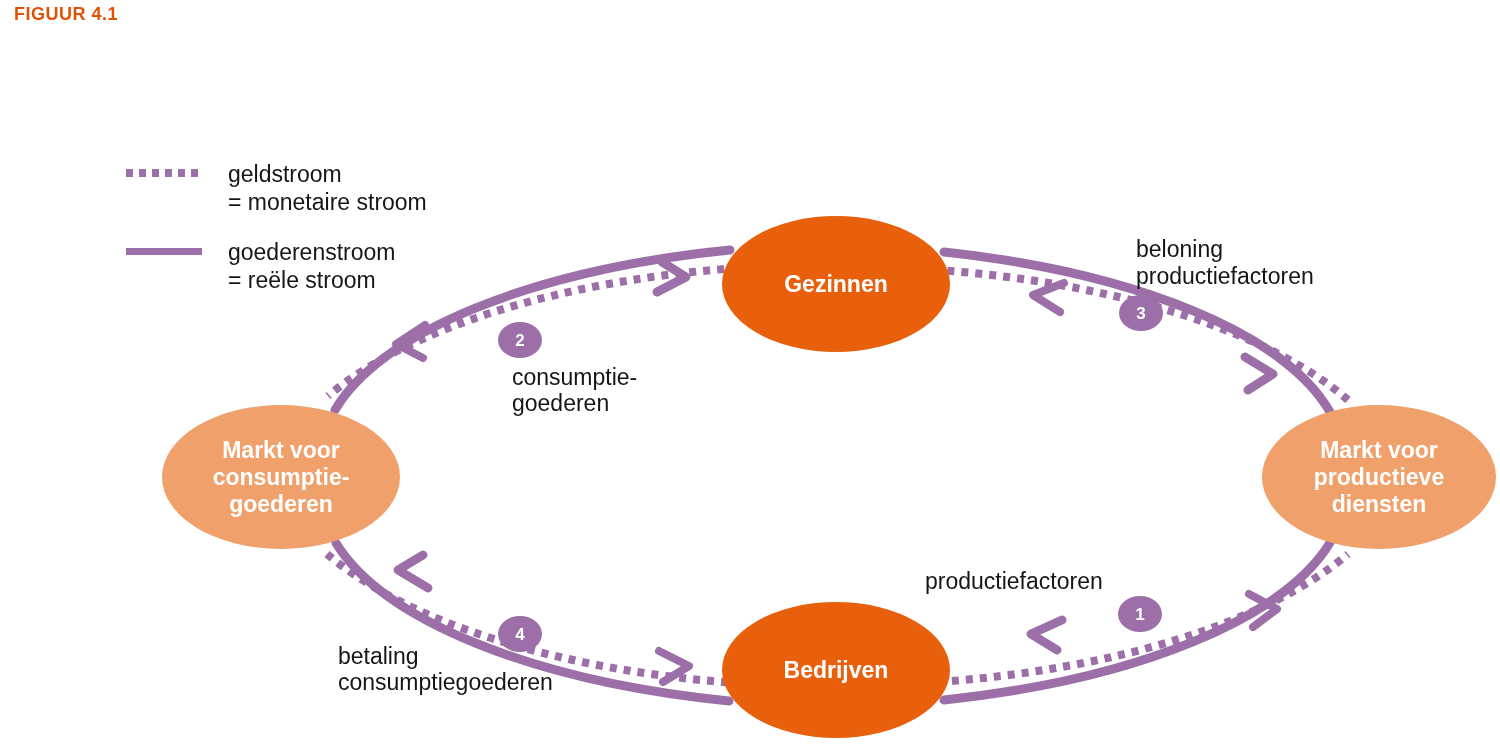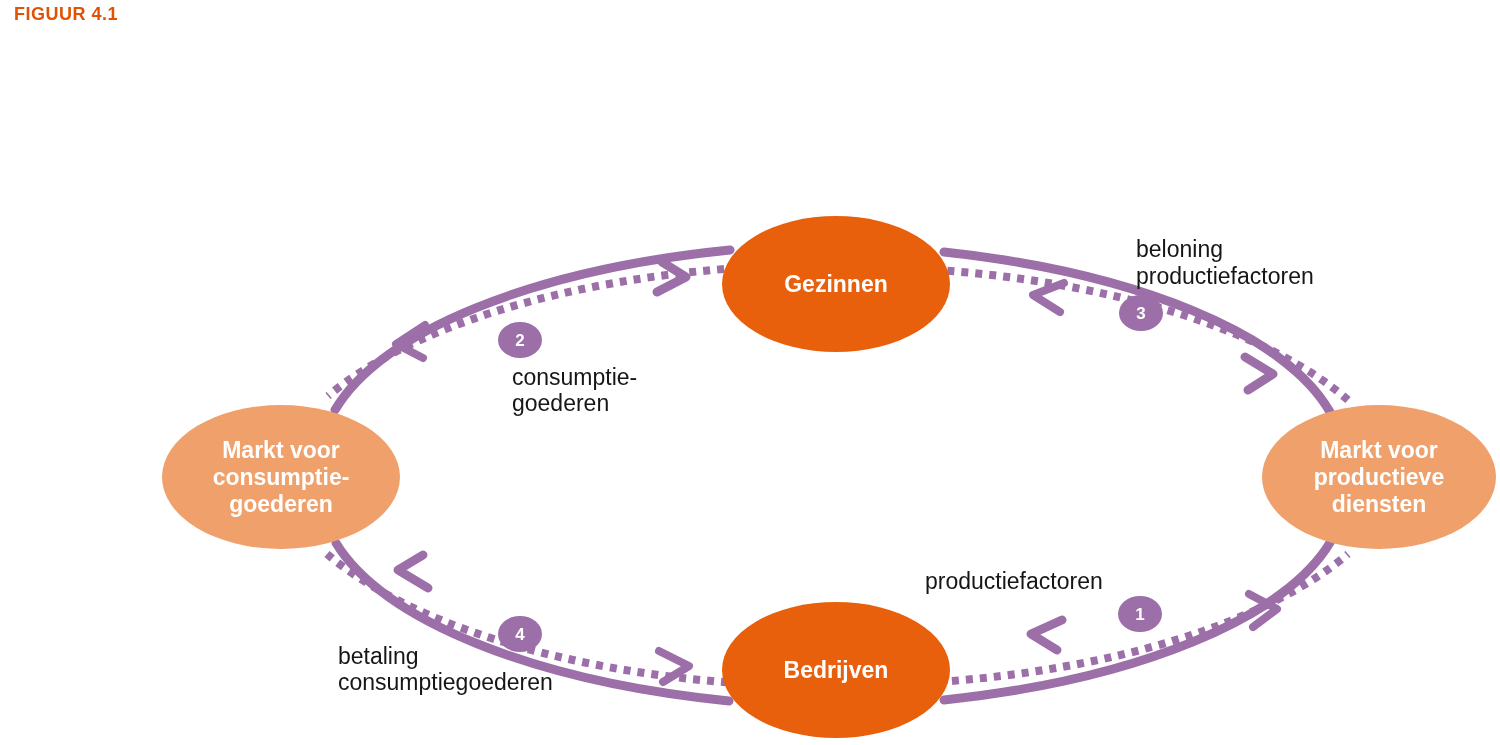--- a/index.html
+++ b/index.html
@@ -101,20 +101,43 @@
     text-anchor: middle;
   }
 </style>
 </head>
 <body>
 
 <div id="page">
 
   <div id="figure-title">FIGUUR 4.1</div>
 
+  <div id="legend">
+
+    <div class="legend-row">
+      <div class="legend-swatch">
+        <div class="sw-dotted"></div>
+      </div>
+      <div class="legend-text">
+        <span>geldstroom</span>
+        <span class="l2">= monetaire stroom</span>
+      </div>
+    </div>
+
+    <div class="legend-row">
+      <div class="legend-swatch">
+        <div class="sw-solid"></div>
+      </div>
+      <div class="legend-text">
+        <span>goederenstroom</span>
+        <span class="l2">= reële stroom</span>
+      </div>
+    </div>
+
+  </div>
 
   <svg id="flow-svg" viewBox="0 0 1500 745">
 
     <g>
 
       <path d="M 335,410 A 540,215 0 0 1 730,250" fill="none" stroke="#9C6FA8" stroke-width="9" stroke-linecap="round"></path>
       <path d="M 657,292 L 686,277 L 662,262" fill="none" stroke="#9C6FA8" stroke-width="9" stroke-linecap="round" stroke-linejoin="round"></path>
 
       <path d="M 944,252 A 540,215 0 0 1 1330,412" fill="none" stroke="#9C6FA8" stroke-width="9" stroke-linecap="round"></path>
       <path d="M 1245,357 L 1273,374 L 1248,390" fill="none" stroke="#9C6FA8" stroke-width="9" stroke-linecap="round" stroke-linejoin="round"></path>

